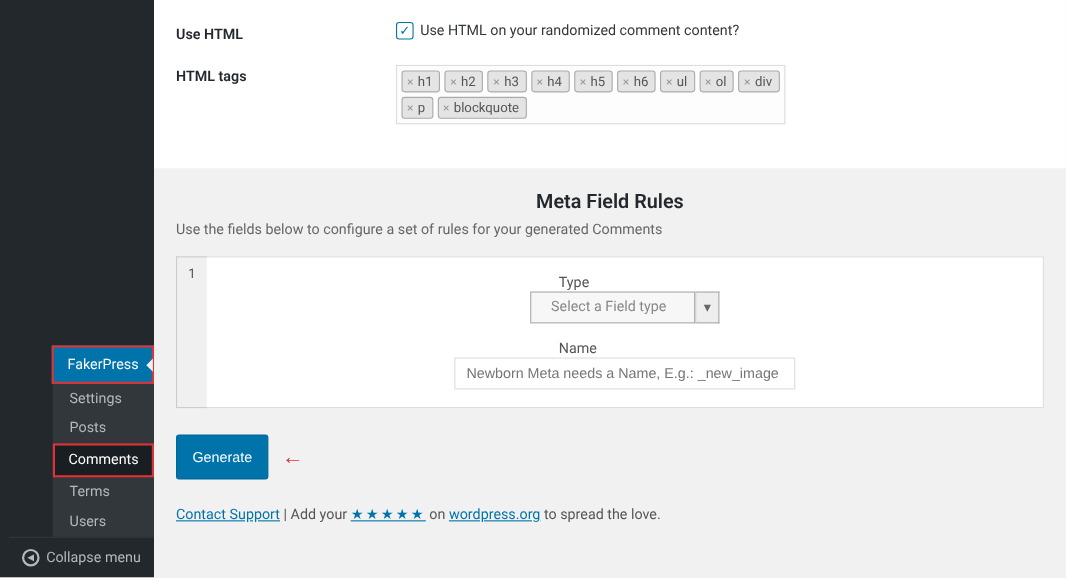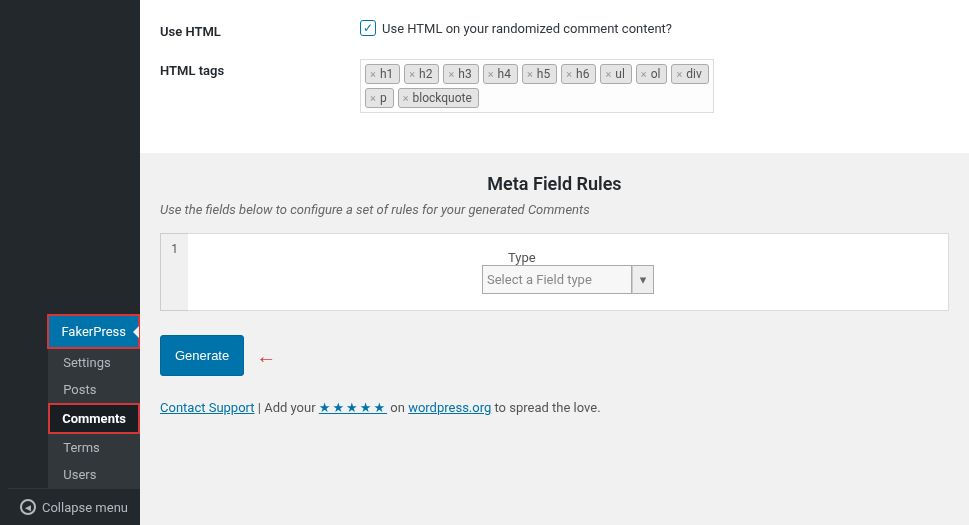--- a/index.html
+++ b/index.html
@@ -47,21 +47,21 @@
     .sidebar-sub {
       background: #32373c;
     }
     .sidebar-sub .sidebar-item {
       color: #b4b9be;
       padding: 6px 12px;
       font-size: 13px;
     }
     .sidebar-sub .sidebar-item.current {
       color: #fff;
-      font-weight: 700;
+      font-weight: 400;
       border: 2px solid #d63638;
       background: #191e23;
     }
     .collapse {
       padding: 10px 12px;
       color: #b4b9be;
       cursor: pointer;
       display: flex;
       align-items: center;
       gap: 6px;
@@ -156,21 +156,20 @@
       padding: 20px 20px 0 20px;
     }
     .meta-heading {
       font-size: 18px;
       font-weight: 600;
       color: #23282d;
       margin-bottom: 8px;
       text-align: center;
     }
     .meta-desc {
-      font-style: italic;
       color: #666;
       margin-bottom: 16px;
     }
     .meta-box {
       background: #fff;
       border: 1px solid #ddd;
       display: flex;
     }
     .meta-num {
       width: 28px;
@@ -199,21 +198,21 @@
     .meta-label {
       width: 120px;
       color: #555;
     }
     .select-wrap {
       display: flex;
     }
     .select-box {
       border: 1px solid #aaa;
       background: #f7f7f7;
-      padding: 6px 4px;
+      padding: 6px 18px;
       color: #888;
       font-size: 13px;
       width: 150px;
     }
     .select-btn {
       border: 1px solid #aaa;
       border-left: 1px solid #ccc;
       background: #eee;
       width: 22px;
       display: flex;
@@ -366,20 +365,24 @@
     <div class="meta-box">
       <div class="meta-num">1</div>
       <div class="meta-fields">
         <div class="meta-row">
           <div class="meta-label">Type</div>
           <div class="select-wrap">
             <div class="select-box">Select a Field type</div>
             <div class="select-btn">▾</div>
           </div>
         </div>
+        <div class="meta-row">
+          <div class="meta-label">Name</div>
+          <input class="text-input" placeholder="Newborn Meta needs a Name, E.g.: _new_image" style="">
+        </div>
       </div>
     </div>
   </div>
 
   <div class="generate-area">
     <button class="btn-primary">Generate</button>
     <span class="arrow-red">←</span>
   </div>
 
   <div class="footer">

